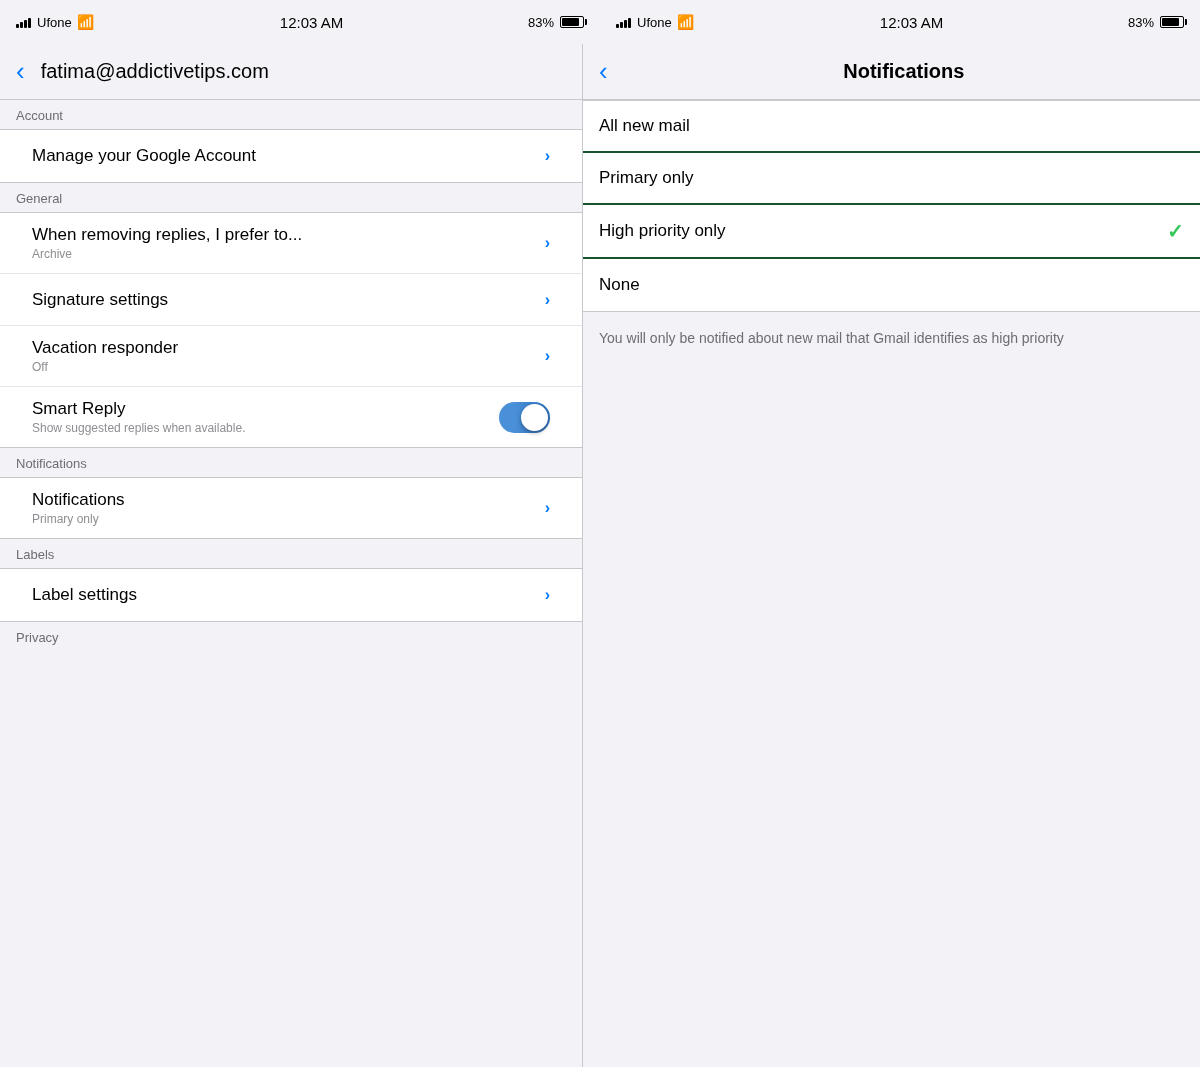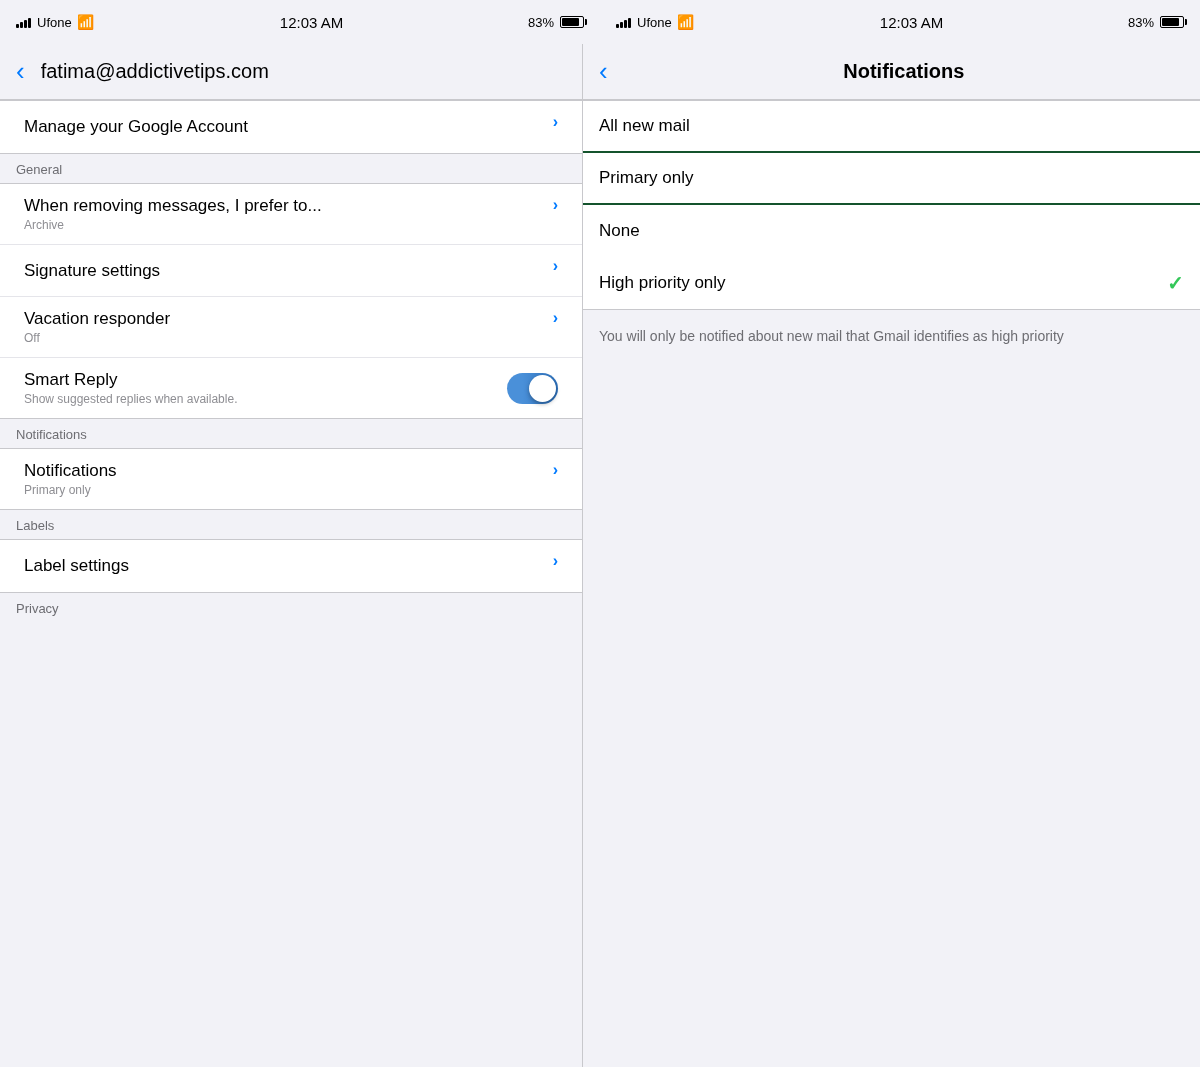--- a/index.html
+++ b/index.html
@@ -137,22 +137,23 @@
 
     
     .settings-group {
       background: #fff;
       border-top: 1px solid #c8c8cc;
       border-bottom: 1px solid #c8c8cc;
       margin-bottom: 0;
     }
     .settings-row {
       display: flex;
+      align-items: center;
       justify-content: space-between;
-      padding: 12px 24px;
+      padding: 12px 32px;
       background: #fff;
       border-bottom: 1px solid #e5e5ea;
       min-height: 52px;
       cursor: pointer;
     }
     .settings-row:last-child {
       border-bottom: none;
     }
     .row-content {
       flex: 1;
@@ -318,37 +319,40 @@
 <div class="main-content">
 
   <div class="left-panel">
 
     <div class="panel-header">
       <span class="back-button" style="font-size:26px;font-weight:300;color:#007aff;">‹</span>
       <span class="header-title">fatima@addictivetips.com</span>
     </div>
     <div style="height:1px;background:#c8c8cc;"></div>
 
+    <div class="section-header">
+      <span>Account</span>
+    </div>
     <div class="settings-group">
       <div class="settings-row">
         <div class="row-content">
           <span class="row-title">Manage your Google Account</span>
         </div>
         <span class="row-chevron">›</span>
       </div>
     </div>
 
     <div class="section-header">
       <span>General</span>
     </div>
     <div class="settings-group">
 
       <div class="settings-row">
         <div class="row-content">
-          <span class="row-title">When removing messages, I prefer to...</span>
+          <span class="row-title">When removing replies, I prefer to...</span>
           <span class="row-subtitle">Archive</span>
         </div>
         <span class="row-chevron">›</span>
       </div>
 
       <div class="settings-row">
         <div class="row-content">
           <span class="row-title">Signature settings</span>
         </div>
         <span class="row-chevron">›</span>
@@ -415,28 +419,28 @@
     <div class="options-group">
 
       <div class="option-row">
         <span class="option-label">All new mail</span>
       </div>
 
       <div class="option-row">
         <span class="option-label">Primary only</span>
       </div>
 
-      <div class="option-row" style="border-bottom:none;">
-        <span class="option-label">None</span>
-      </div>
-
       <div class="option-row">
         <span class="option-label">High priority only</span>
         <span class="checkmark">✓</span>
       </div>
+
+      <div class="option-row" style="border-bottom:none;">
+        <span class="option-label">None</span>
+      </div>
     </div>
 
     <div class="info-box">
       <span class="info-text">You will only be notified about new mail that Gmail identifies as high priority</span>
     </div>
   </div>
 
 </div>
 
 </body></html>

